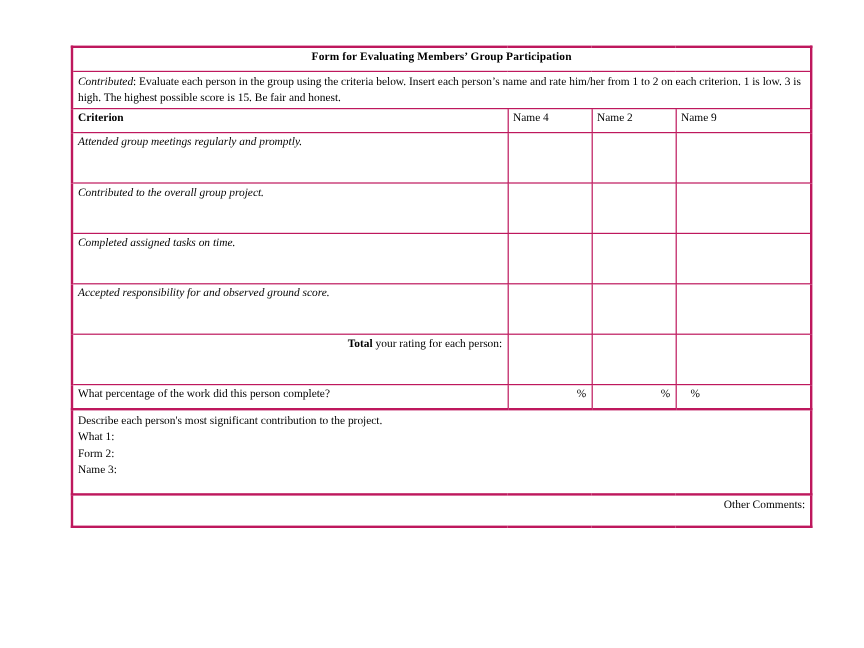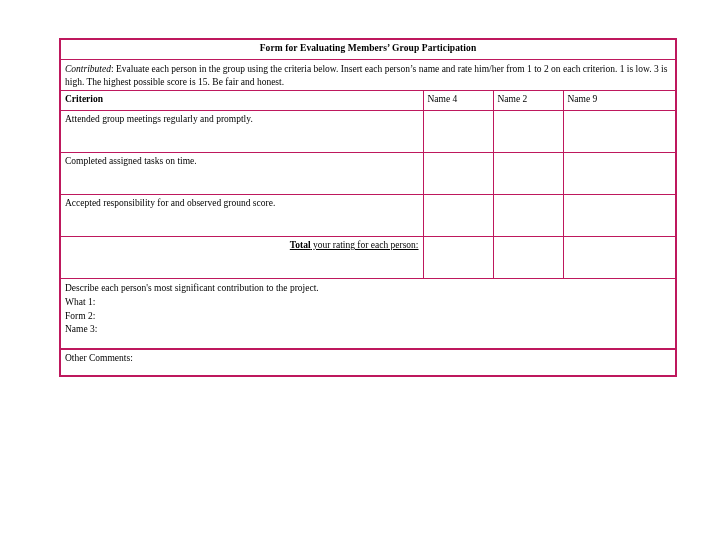--- a/index.html
+++ b/index.html
@@ -70,30 +70,30 @@
   }
   .namehead-cell {
     height: 14px;
     padding-top: 4px;
     padding-bottom: 4px;
     padding-left: 6px;
   }
   .criterion-cell {
     height: 36px;
     padding-top: 5px;
+    font-style: italic;
   }
   .rate-cell {
     height: 36px;
   }
   .total-cell {
     height: 36px;
     text-align: right;
     padding-top: 5px;
     padding-right: 5px;
-    text-decoration: underline;
   }
   .total-cell .strong { font-weight: bold; }
   .pct-label-cell {
     height: 14px;
     padding-top: 4px;
     padding-bottom: 3px;
   }
   .pct-cell {
     height: 14px;
     padding-top: 4px;
@@ -107,20 +107,21 @@
   }
   .describe-cell {
     height: 64px;
     padding-top: 4px;
     line-height: 1.45;
   }
   .comments-cell {
     height: 20px;
     padding-top: 4px;
     padding-bottom: 6px;
+    text-align: right;
   }
   .nowrap { white-space: nowrap; }
 </style>
 </head>
 <body>
 
 <div id="page">
 
   <table class="form">
     <colgroup>
@@ -146,20 +147,26 @@
         <td class="namehead-cell frame-right">Name 9</td>
       </tr>
 
       <tr>
         <td class="criterion-cell frame-left">Attended group meetings regularly and promptly.</td>
         <td class="rate-cell"></td>
         <td class="rate-cell"></td>
         <td class="rate-cell frame-right"></td>
       </tr>
 
+      <tr>
+        <td class="criterion-cell frame-left">Contributed to the overall group project.</td>
+        <td class="rate-cell"></td>
+        <td class="rate-cell"></td>
+        <td class="rate-cell frame-right"></td>
+      </tr>
 
 
       <tr>
         <td class="criterion-cell frame-left">Completed assigned tasks on time.</td>
         <td class="rate-cell"></td>
         <td class="rate-cell"></td>
         <td class="rate-cell frame-right"></td>
       </tr>
 
       <tr>
@@ -169,20 +176,26 @@
         <td class="rate-cell frame-right"></td>
       </tr>
 
       <tr>
         <td class="total-cell frame-left"><span class="strong">Total</span><span class="nowrap"> your rating for each person:</span></td>
         <td class="rate-cell"></td>
         <td class="rate-cell"></td>
         <td class="rate-cell frame-right"></td>
       </tr>
 
+      <tr>
+        <td class="pct-label-cell frame-left frame-bottom">What percentage of the work did this person complete?</td>
+        <td class="pct-cell frame-bottom">%</td>
+        <td class="pct-cell frame-bottom">%</td>
+        <td class="pct-cell third frame-bottom frame-right">%</td>
+      </tr>
 
       <tr>
         <td class="describe-cell frame-left frame-right frame-bottom" colspan="4">
           <div>Describe each person's most significant contribution to the project.</div>
           <div>What 1:</div>
           <div>Form 2:</div>
           <div>Name 3:</div>
         </td>
       </tr>
 

